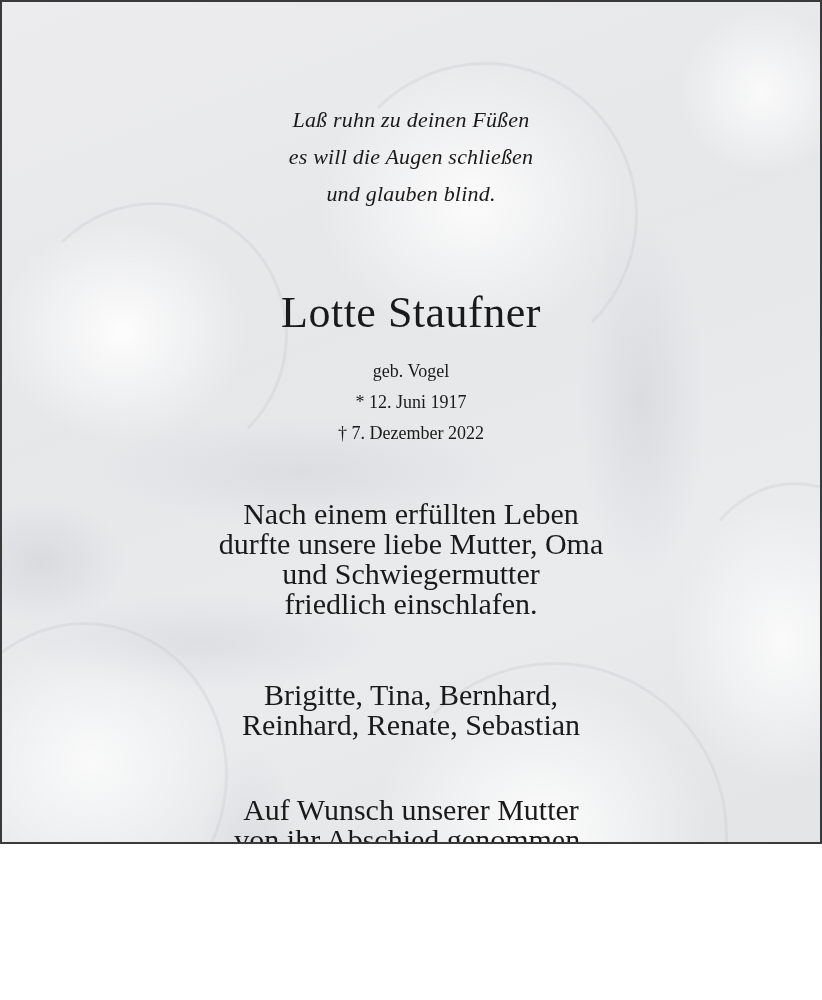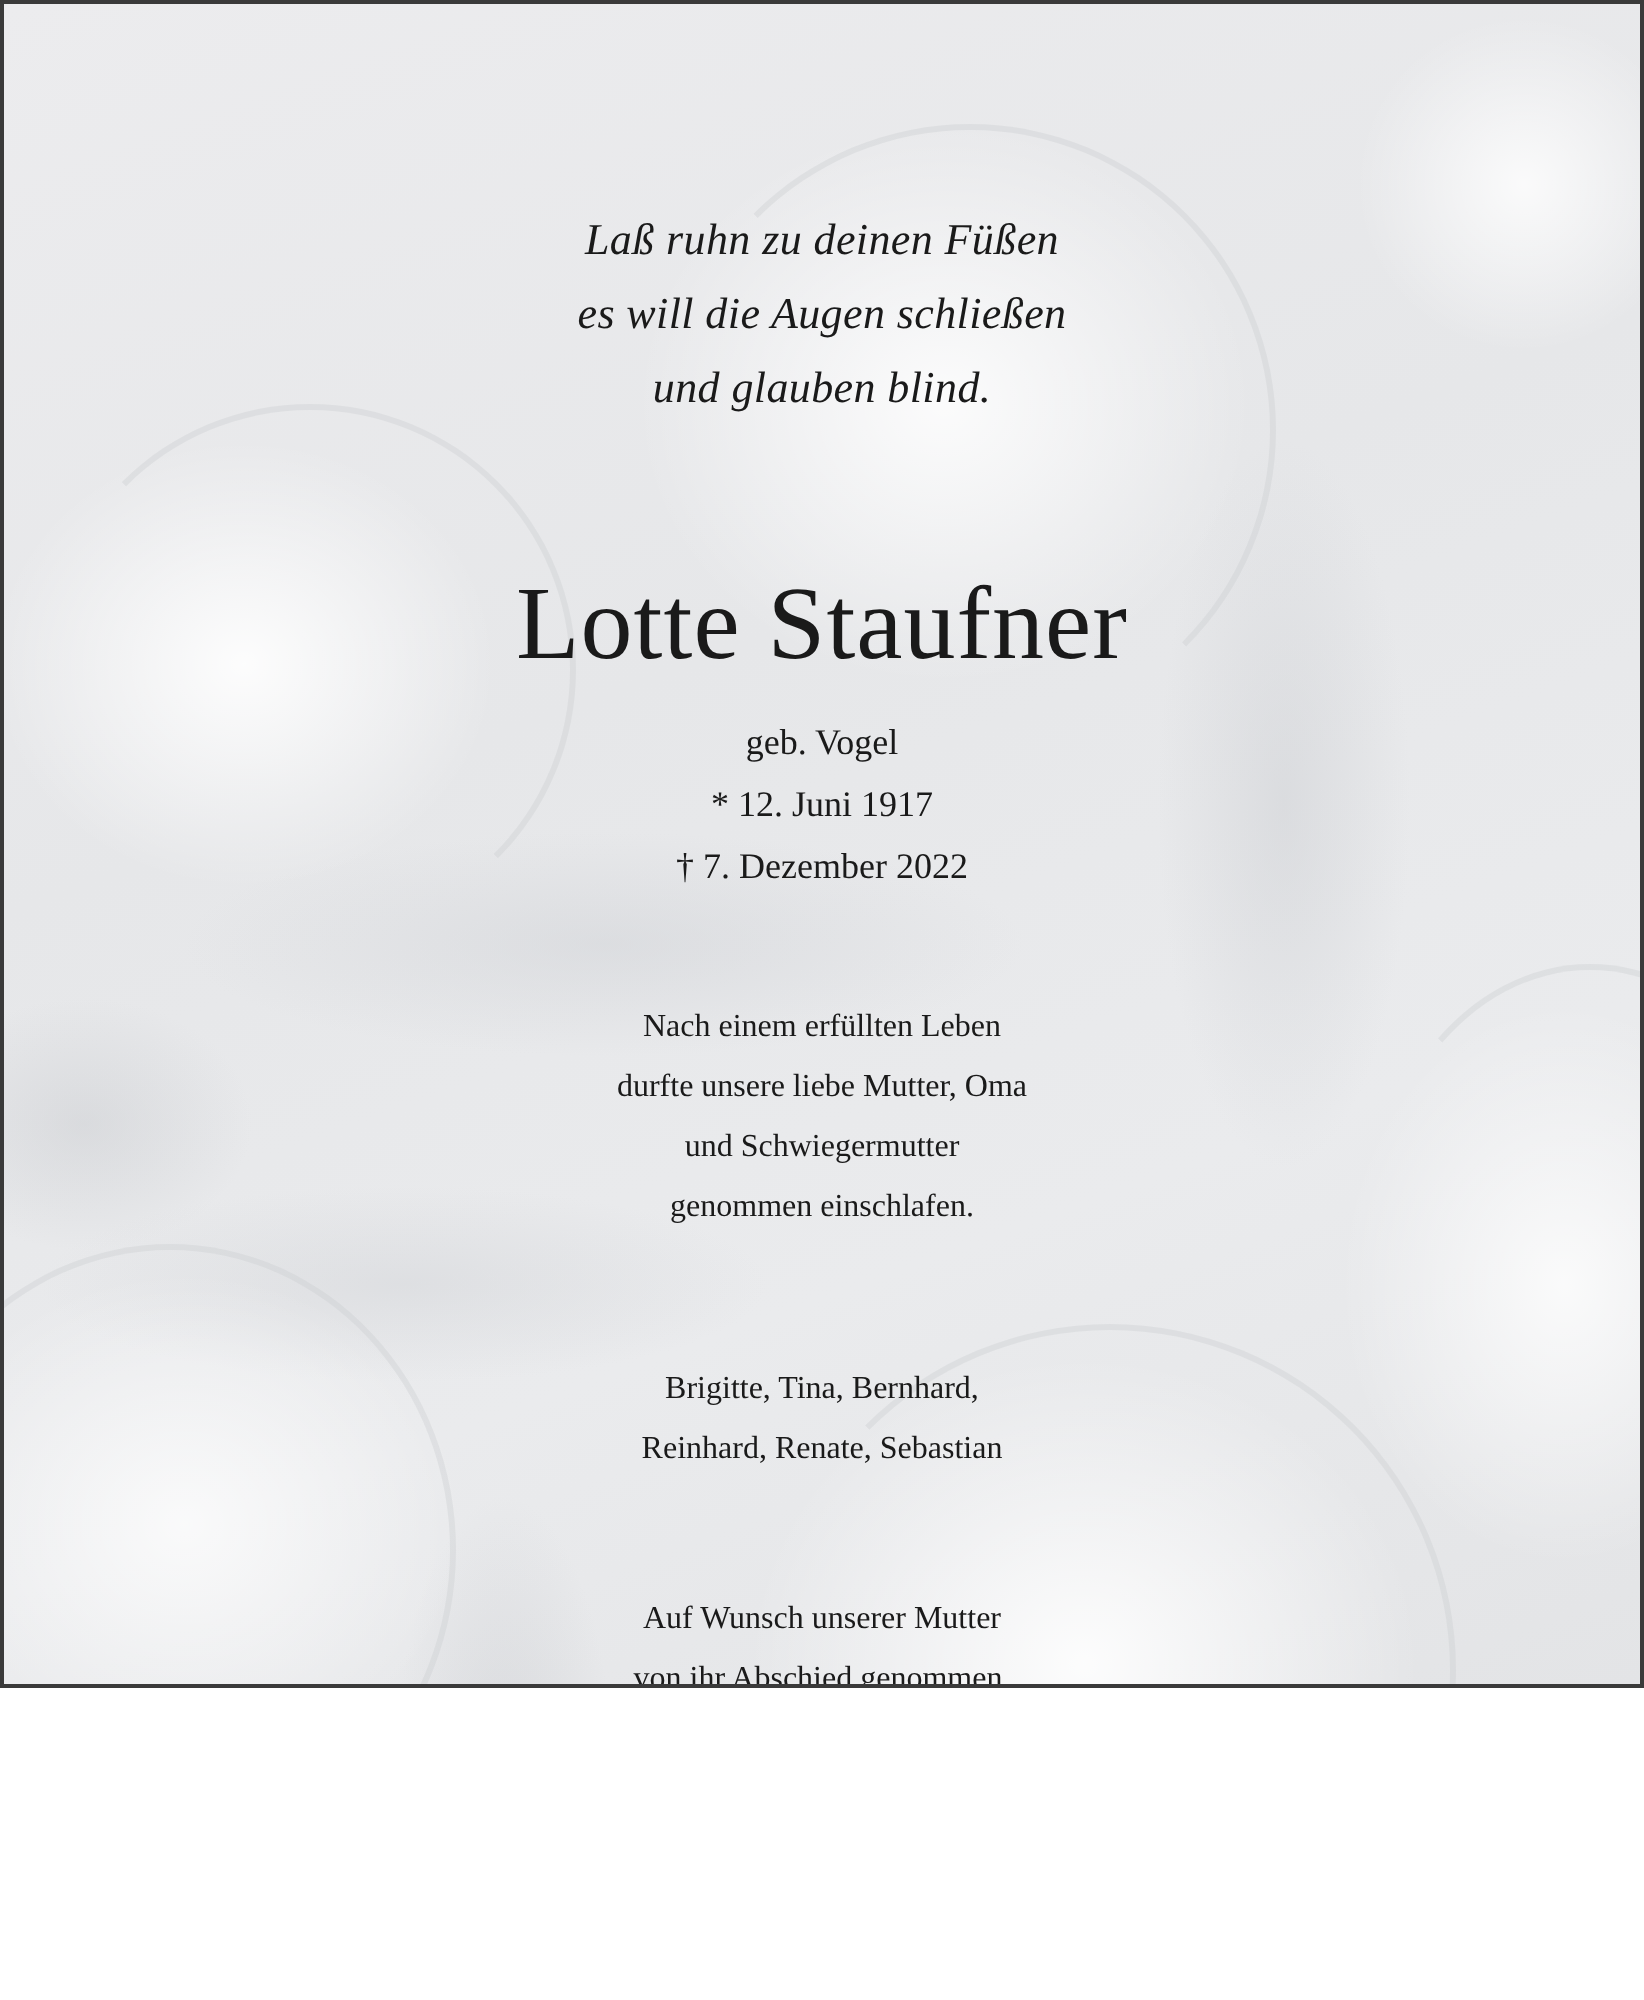--- a/index.html
+++ b/index.html
@@ -59,37 +59,37 @@
       font-style: italic;
       font-size: 22px;
       line-height: 37px;
       letter-spacing: 0.2px;
     }
     .name {
       position: absolute;
       left: 0; right: 0;
       top: 285px;
       font-family: "Liberation Serif", "DejaVu Serif", serif;
-      font-size: 52px;
+      font-size: 44px;
       line-height: 52px;
       letter-spacing: 0.5px;
     }
     .dates {
       position: absolute;
       left: 0; right: 0;
       top: 354px;
       font-family: "Liberation Serif", "DejaVu Serif", serif;
       font-size: 18px;
       line-height: 31px;
     }
     .para {
       position: absolute;
       left: 0; right: 0;
       font-family: "Liberation Serif", "DejaVu Serif", serif;
-      font-size: 16px;
+      font-size: 30px;
       line-height: 30px;
     }
     .p1 { top: 497px; }
     .p2 { top: 678px; }
     .p3 { top: 793px; }
     .line { display: block; white-space: nowrap; }
   </style>
 </head>
 <body>
 
@@ -113,21 +113,21 @@
     <div class="dates">
       <span class="line">geb. Vogel</span>
       <span class="line">* 12. Juni 1917</span>
       <span class="line">† 7. Dezember 2022</span>
     </div>
 
     <div class="para p1">
       <span class="line">Nach einem erfüllten Leben</span>
       <span class="line">durfte unsere liebe Mutter, Oma</span>
       <span class="line">und Schwiegermutter</span>
-      <span class="line">genommen einschlafen.</span>
+      <span class="line">friedlich einschlafen.</span>
     </div>
 
     <div class="para p2">
       <span class="line">Brigitte, Tina, Bernhard,</span>
       <span class="line">Reinhard, Renate, Sebastian</span>
     </div>
 
     <div class="para p3">
       <span class="line">Auf Wunsch unserer Mutter</span>
       <span class="line">von ihr Abschied genommen.</span>

